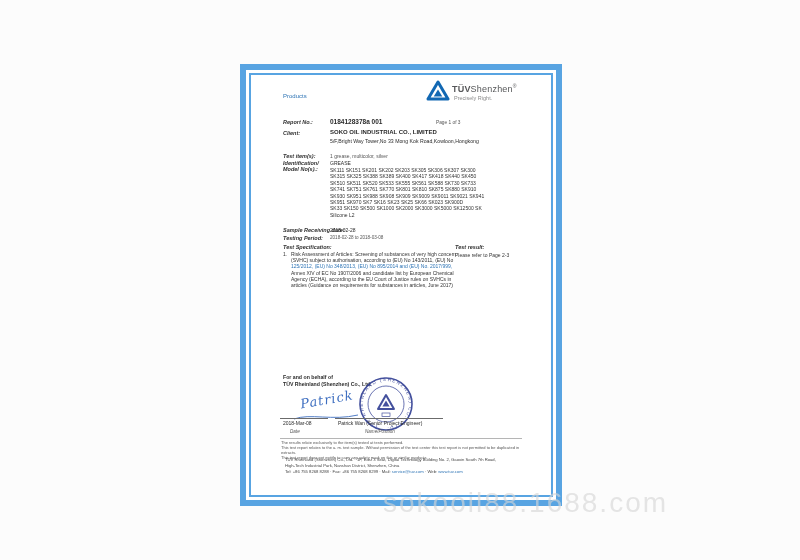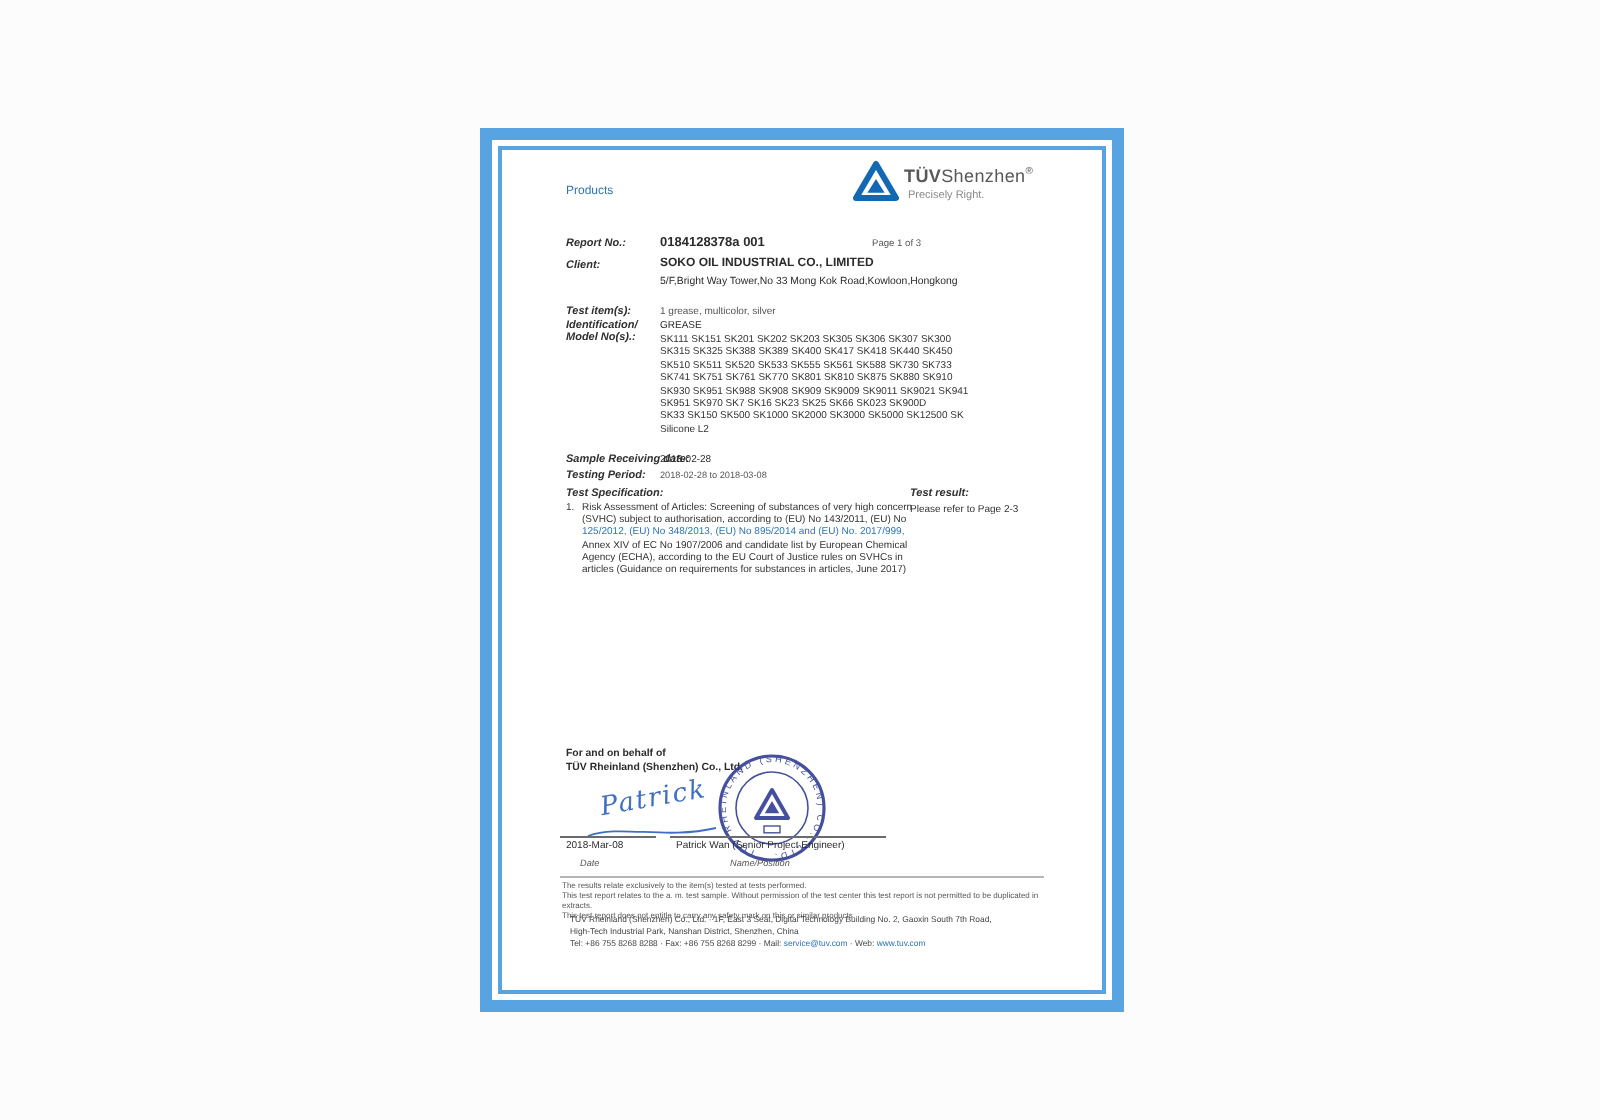--- a/index.html
+++ b/index.html
@@ -153,14 +153,15 @@
 
     <div class="abs foot" style="left:45px; top:393px;">
       <div>TÜV Rheinland (Shenzhen) Co., Ltd. · 1F, East 3 Seat, Digital Technology Building No. 2, Gaoxin South 7th Road,</div>
       <div>High-Tech Industrial Park, Nanshan District, Shenzhen, China</div>
       <div>
         <span>Tel: +86 755 8268 8288 · Fax: +86 755 8268 8299 · Mail: </span><span class="blue">service@tuv.com</span><span> · Web: </span><span class="blue">www.tuv.com</span>
       </div>
     </div>
   </div>
 
+  <div class="wm wm-url">sokooil88.1688.com</div>
 
 </div>
 
 </body></html>

